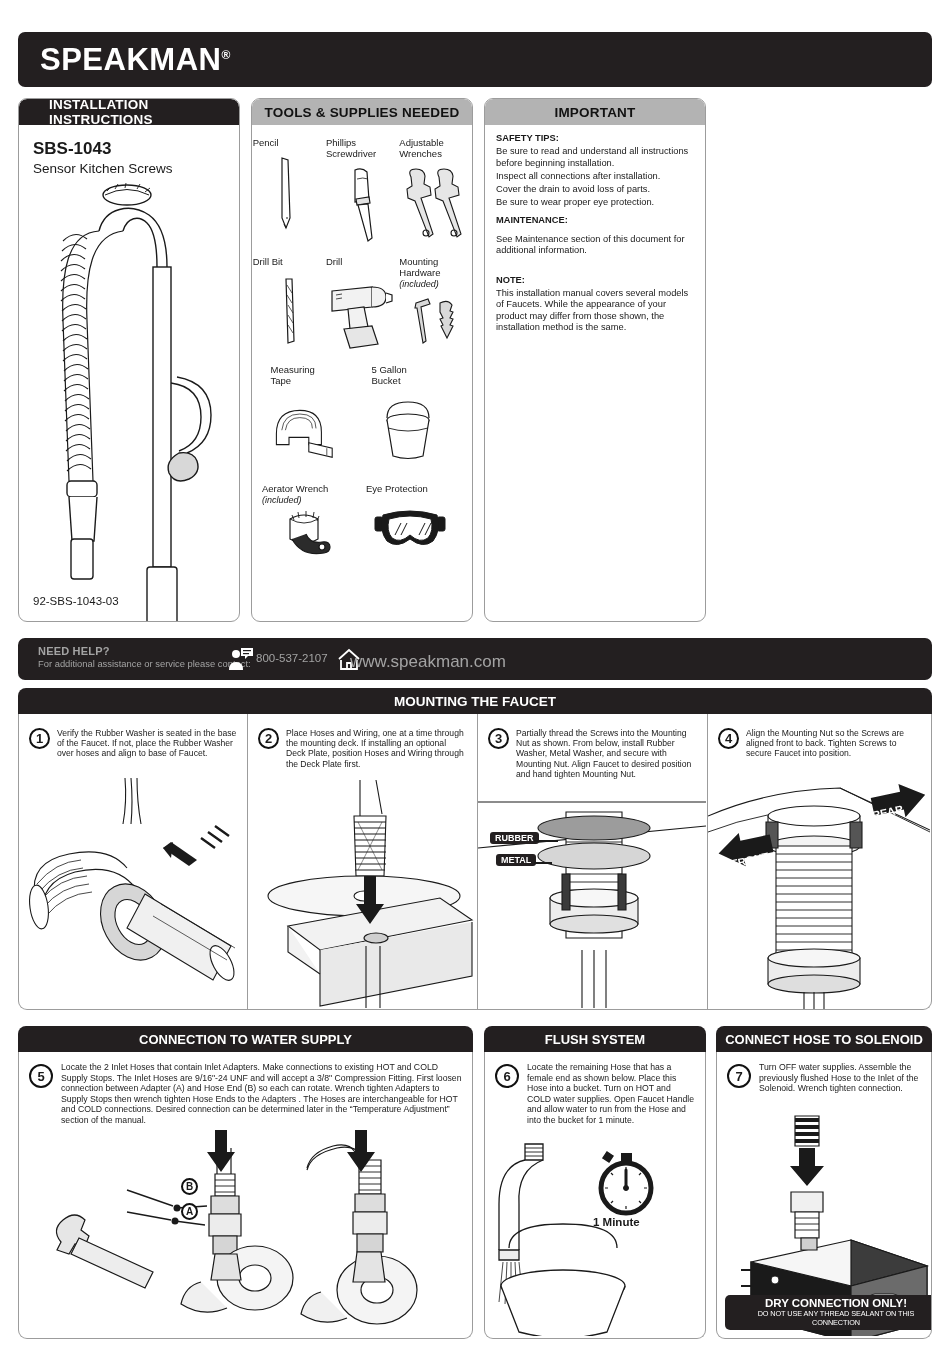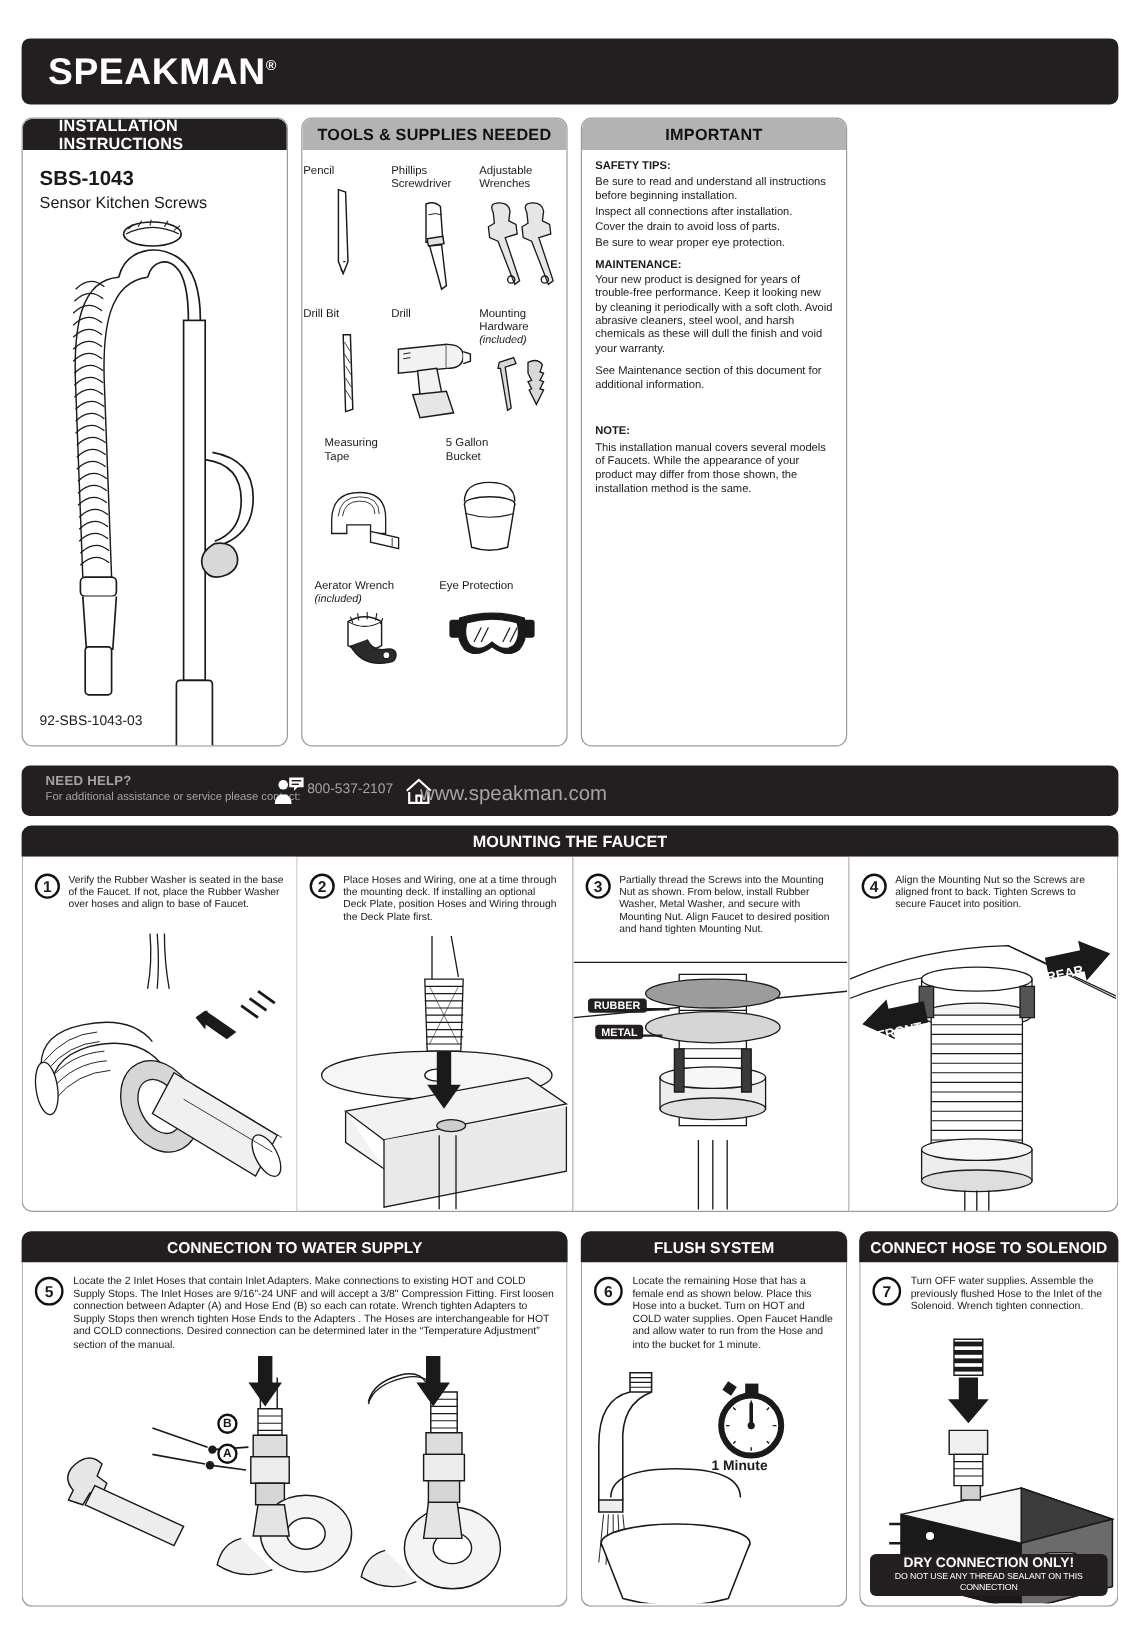--- a/index.html
+++ b/index.html
@@ -66,21 +66,21 @@
   .bhdr{position:absolute;height:26px;background:#231f20;border-radius:8px 8px 0 0;display:flex;align-items:center;justify-content:center;}
   .bhdr span{color:#fff;font-size:13px;font-weight:bold;}
   #bh1{left:18px;top:1026px;width:455px;}
   #bh2{left:484px;top:1026px;width:222px;}
   #bh3{left:716px;top:1026px;width:216px;}
   .bbox{position:absolute;border:1px solid #9c9c9c;border-top:none;background:#fff;box-sizing:border-box;overflow:hidden;border-radius:0 0 9px 9px;}
   #bb1{left:18px;top:1052px;width:455px;height:287px;}
   #bb2{left:484px;top:1052px;width:222px;height:287px;}
   #bb3{left:716px;top:1052px;width:216px;height:287px;}
 
-  .drytag{position:absolute;left:8px;bottom:8px;width:198px;background:#231f20;border-radius:5px;color:#fff;text-align:center;padding:2px 0 3px 0;}
+  .drytag{position:absolute;left:8px;bottom:8px;width:198px;background:#231f20;border-radius:5px;color:#fff;text-align:center;padding:2px 0 3px 12px;}
   .drytag .t1{font-size:11.5px;font-weight:bold;display:block;}
   .drytag .t2{font-size:7.3px;display:block;letter-spacing:-0.1px;}
 
   .callout{position:absolute;background:#231f20;color:#fff;font-size:9px;font-weight:bold;border-radius:3px;padding:1px 5px;}
   .abtag{position:absolute;width:17px;height:17px;border:2px solid #111;border-radius:50%;background:#fff;display:flex;align-items:center;justify-content:center;font-size:10px;font-weight:bold;box-sizing:border-box;}
   .mintxt{position:absolute;font-size:11.5px;font-weight:bold;}
   svg{display:block;}
 </style>
 </head>
 <body>
@@ -327,23 +327,22 @@
     <div class="hdr grey">
         <span>IMPORTANT</span>
       </div>
     <div class="body-txt">
       <p class="tight"><b>SAFETY TIPS:</b></p>
       <p class="tight">Be sure to read and understand all instructions before beginning installation.</p>
       <p class="tight">Inspect all connections after installation.</p>
       <p class="tight">Cover the drain to avoid loss of parts.</p>
       <p>Be sure to wear proper eye protection.</p>
       <p class="tight"><b>MAINTENANCE:</b></p>
-      <p>Your new product is designed for years of trouble-free performance. Keep it looking new by cleaning it periodically with a soft cloth. Avoid abrasive cleaners, steel wool, and harsh chemicals as these will dull the finish and void your warranty.</p>
       <p style="margin-top:8px">See Maintenance section of this document for additional information.</p>
-      <p class="tight" style="margin-top:28px"><b>NOTE:</b></p>
+      <p class="tight" style="margin-top:18px"><b>NOTE:</b></p>
       <p>This installation manual covers several models of Faucets. While the appearance of your product may differ from those shown, the installation method is the same.</p>
     </div>
   </div>
 
   <div id="helpbar">
     <div class="nh">NEED HELP?</div>
     <div class="nsub">For additional assistance or service please contact:</div>
     <div class="ic" style="left:210px">
       <svg width="26" height="24" viewBox="0 0 26 24">
           <g fill="#fff">

